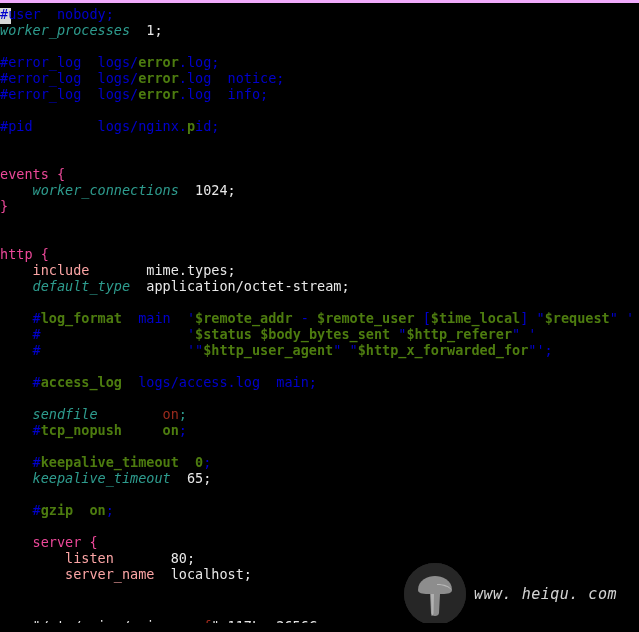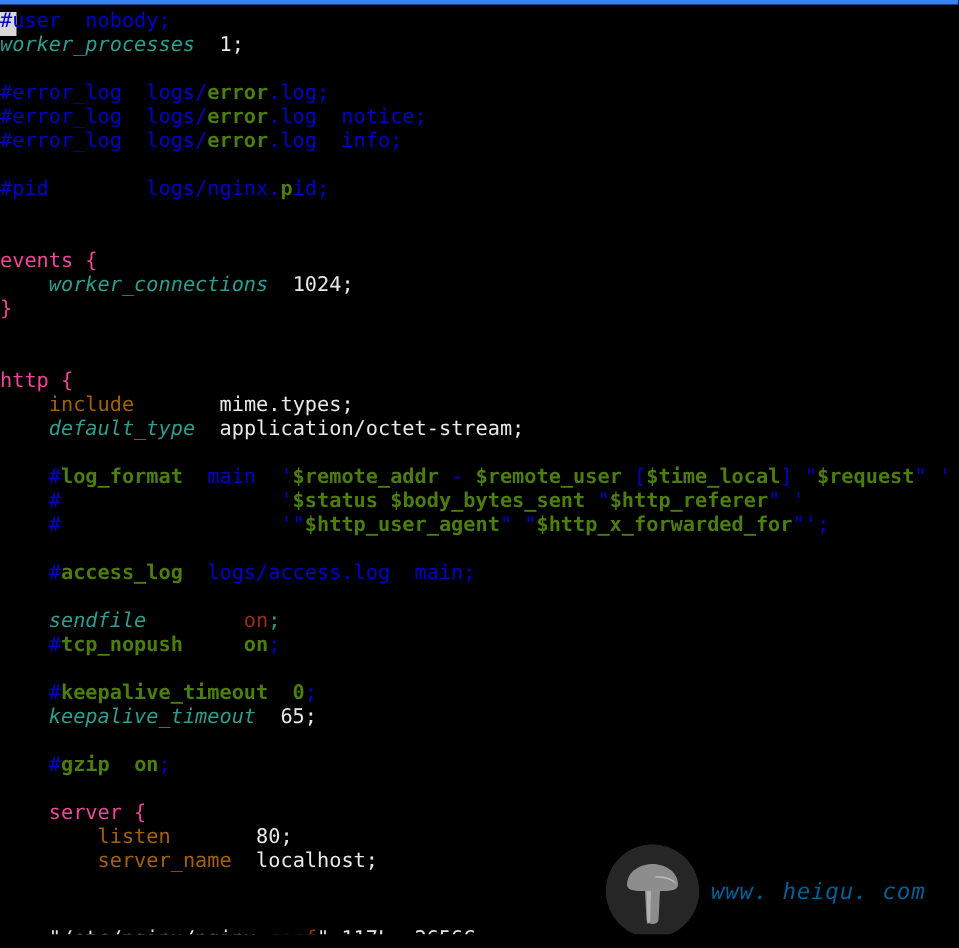--- a/index.html
+++ b/index.html
@@ -6,21 +6,21 @@
     margin: 0;
     padding: 0;
     background: #000;
   }
   #screen {
     position: relative;
     width: 639px;
     height: 623px;
     background: #000000;
     overflow: hidden;
-    border-top: 3px solid #3b82f6;
+    border-top: 3px solid #f0abfc;
     box-sizing: border-box;
     font-family: "DejaVu Sans Mono", "Liberation Mono", monospace;
   }
   #code {
     position: absolute;
     left: 0;
     top: 3px;
     width: 639px;
     font-size: 13.5px;
     line-height: 16px;
@@ -30,21 +30,21 @@
   .ln {
     height: 16px;
     white-space: pre;
     font-size: 13.5px;
     line-height: 16px;
   }
   
   .c-comment   { color: #0000cd; }
   .c-commentb  { color: #4d7c0f; font-weight: bold; }
   .c-plain     { color: #c8c8c8; }
-  .c-kw-green  { color: #a16207; }
+  .c-kw-green  { color: #fca5a5; }
   .c-kw-teal   { color: #2e9c8e; font-style: italic; }
   .c-val       { color: #e8e8e8; }
   .c-red       { color: #9c2b1d; }
   .c-semi-teal { color: #2e9c8e; }
   .c-brace     { color: #ec4899; }
 
   #cursor {
     position: absolute;
     left: 0px;
     top: 5px;
@@ -95,21 +95,21 @@
   }
   #wm-cn {
     color: #3d3d3d;
     font-size: 31px;
     line-height: 32px;
     font-family: "DejaVu Sans", sans-serif;
     font-weight: bold;
     letter-spacing: 1px;
   }
   #wm-url {
-    color: #0369a1;
+    color: #e5e5e5;
     font-size: 15px;
     line-height: 18px;
     font-family: "DejaVu Sans Mono", "Liberation Mono", monospace;
     font-style: italic;
     letter-spacing: 0.5px;
   }
 </style>
 </head>
 <body>
 

